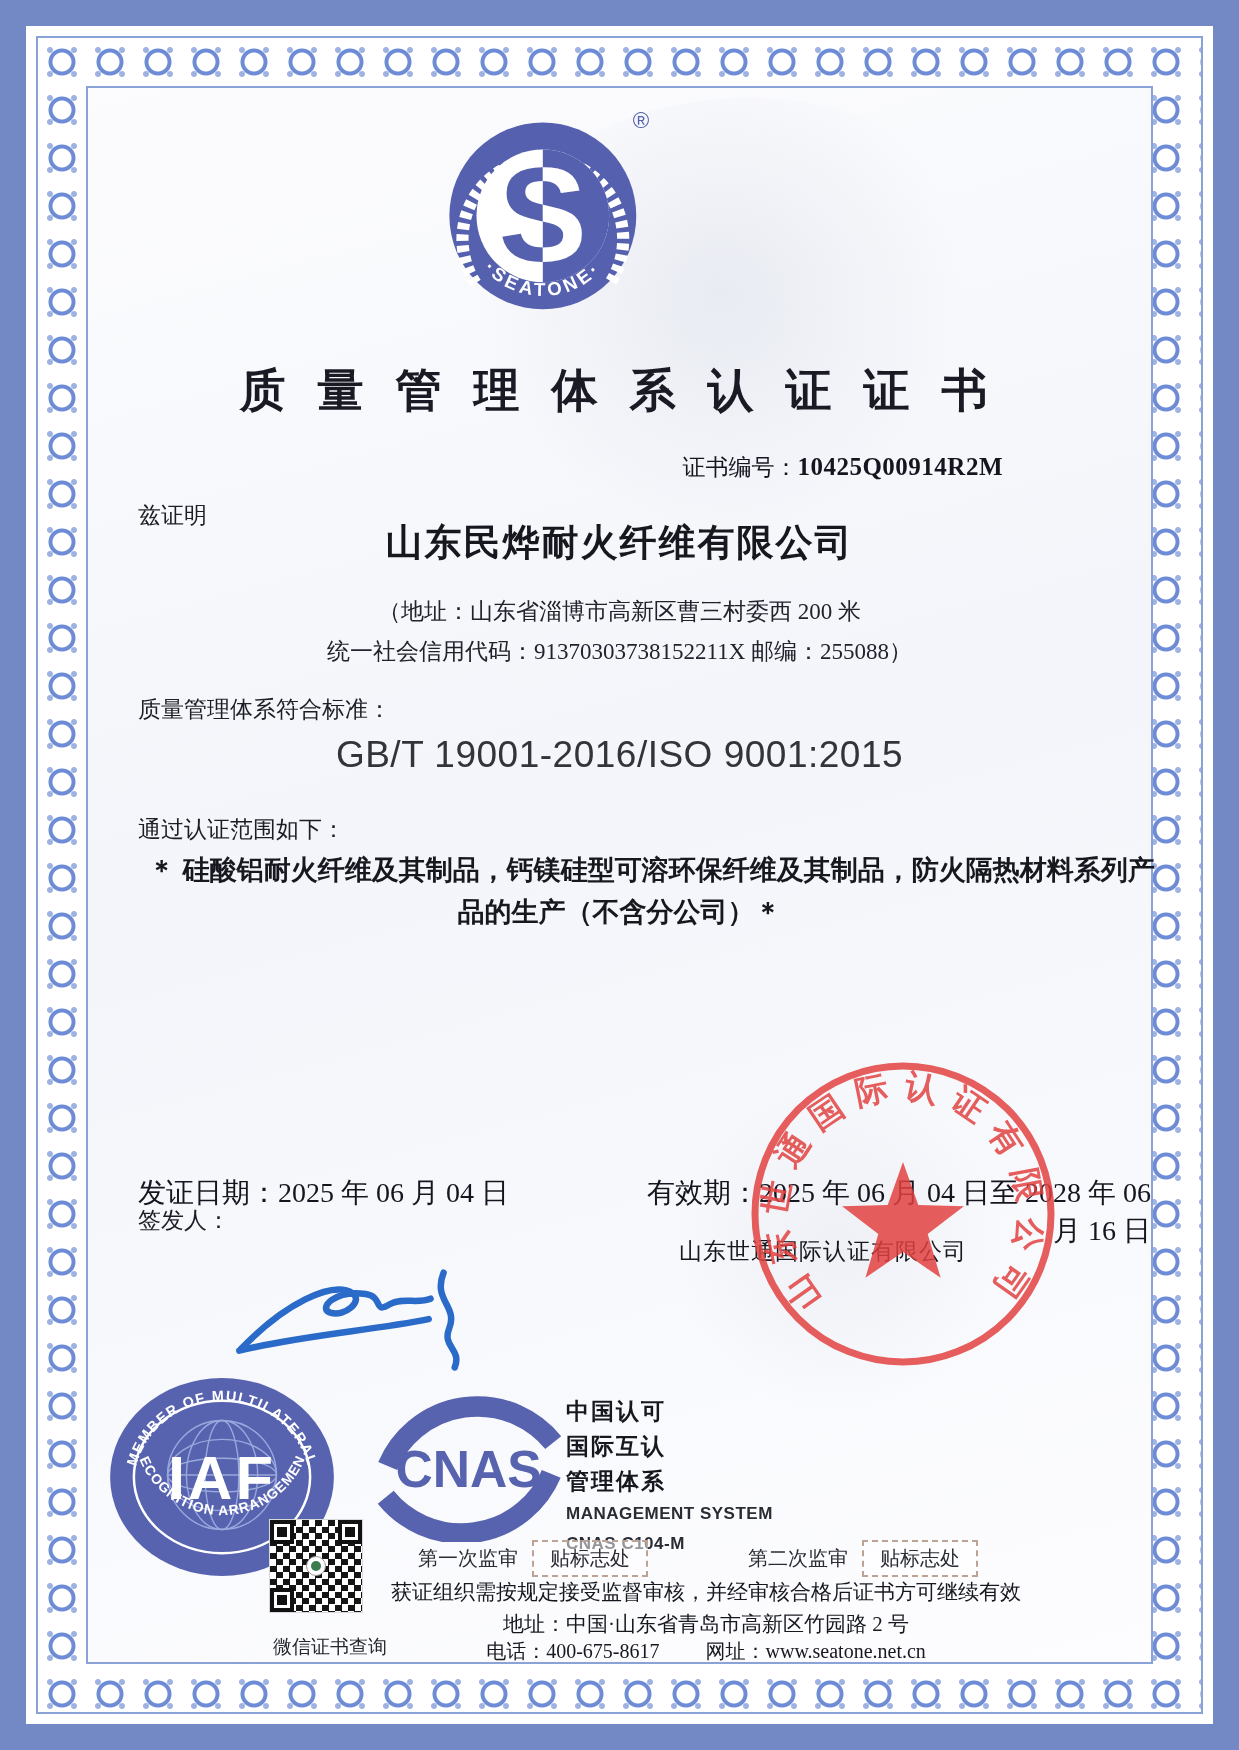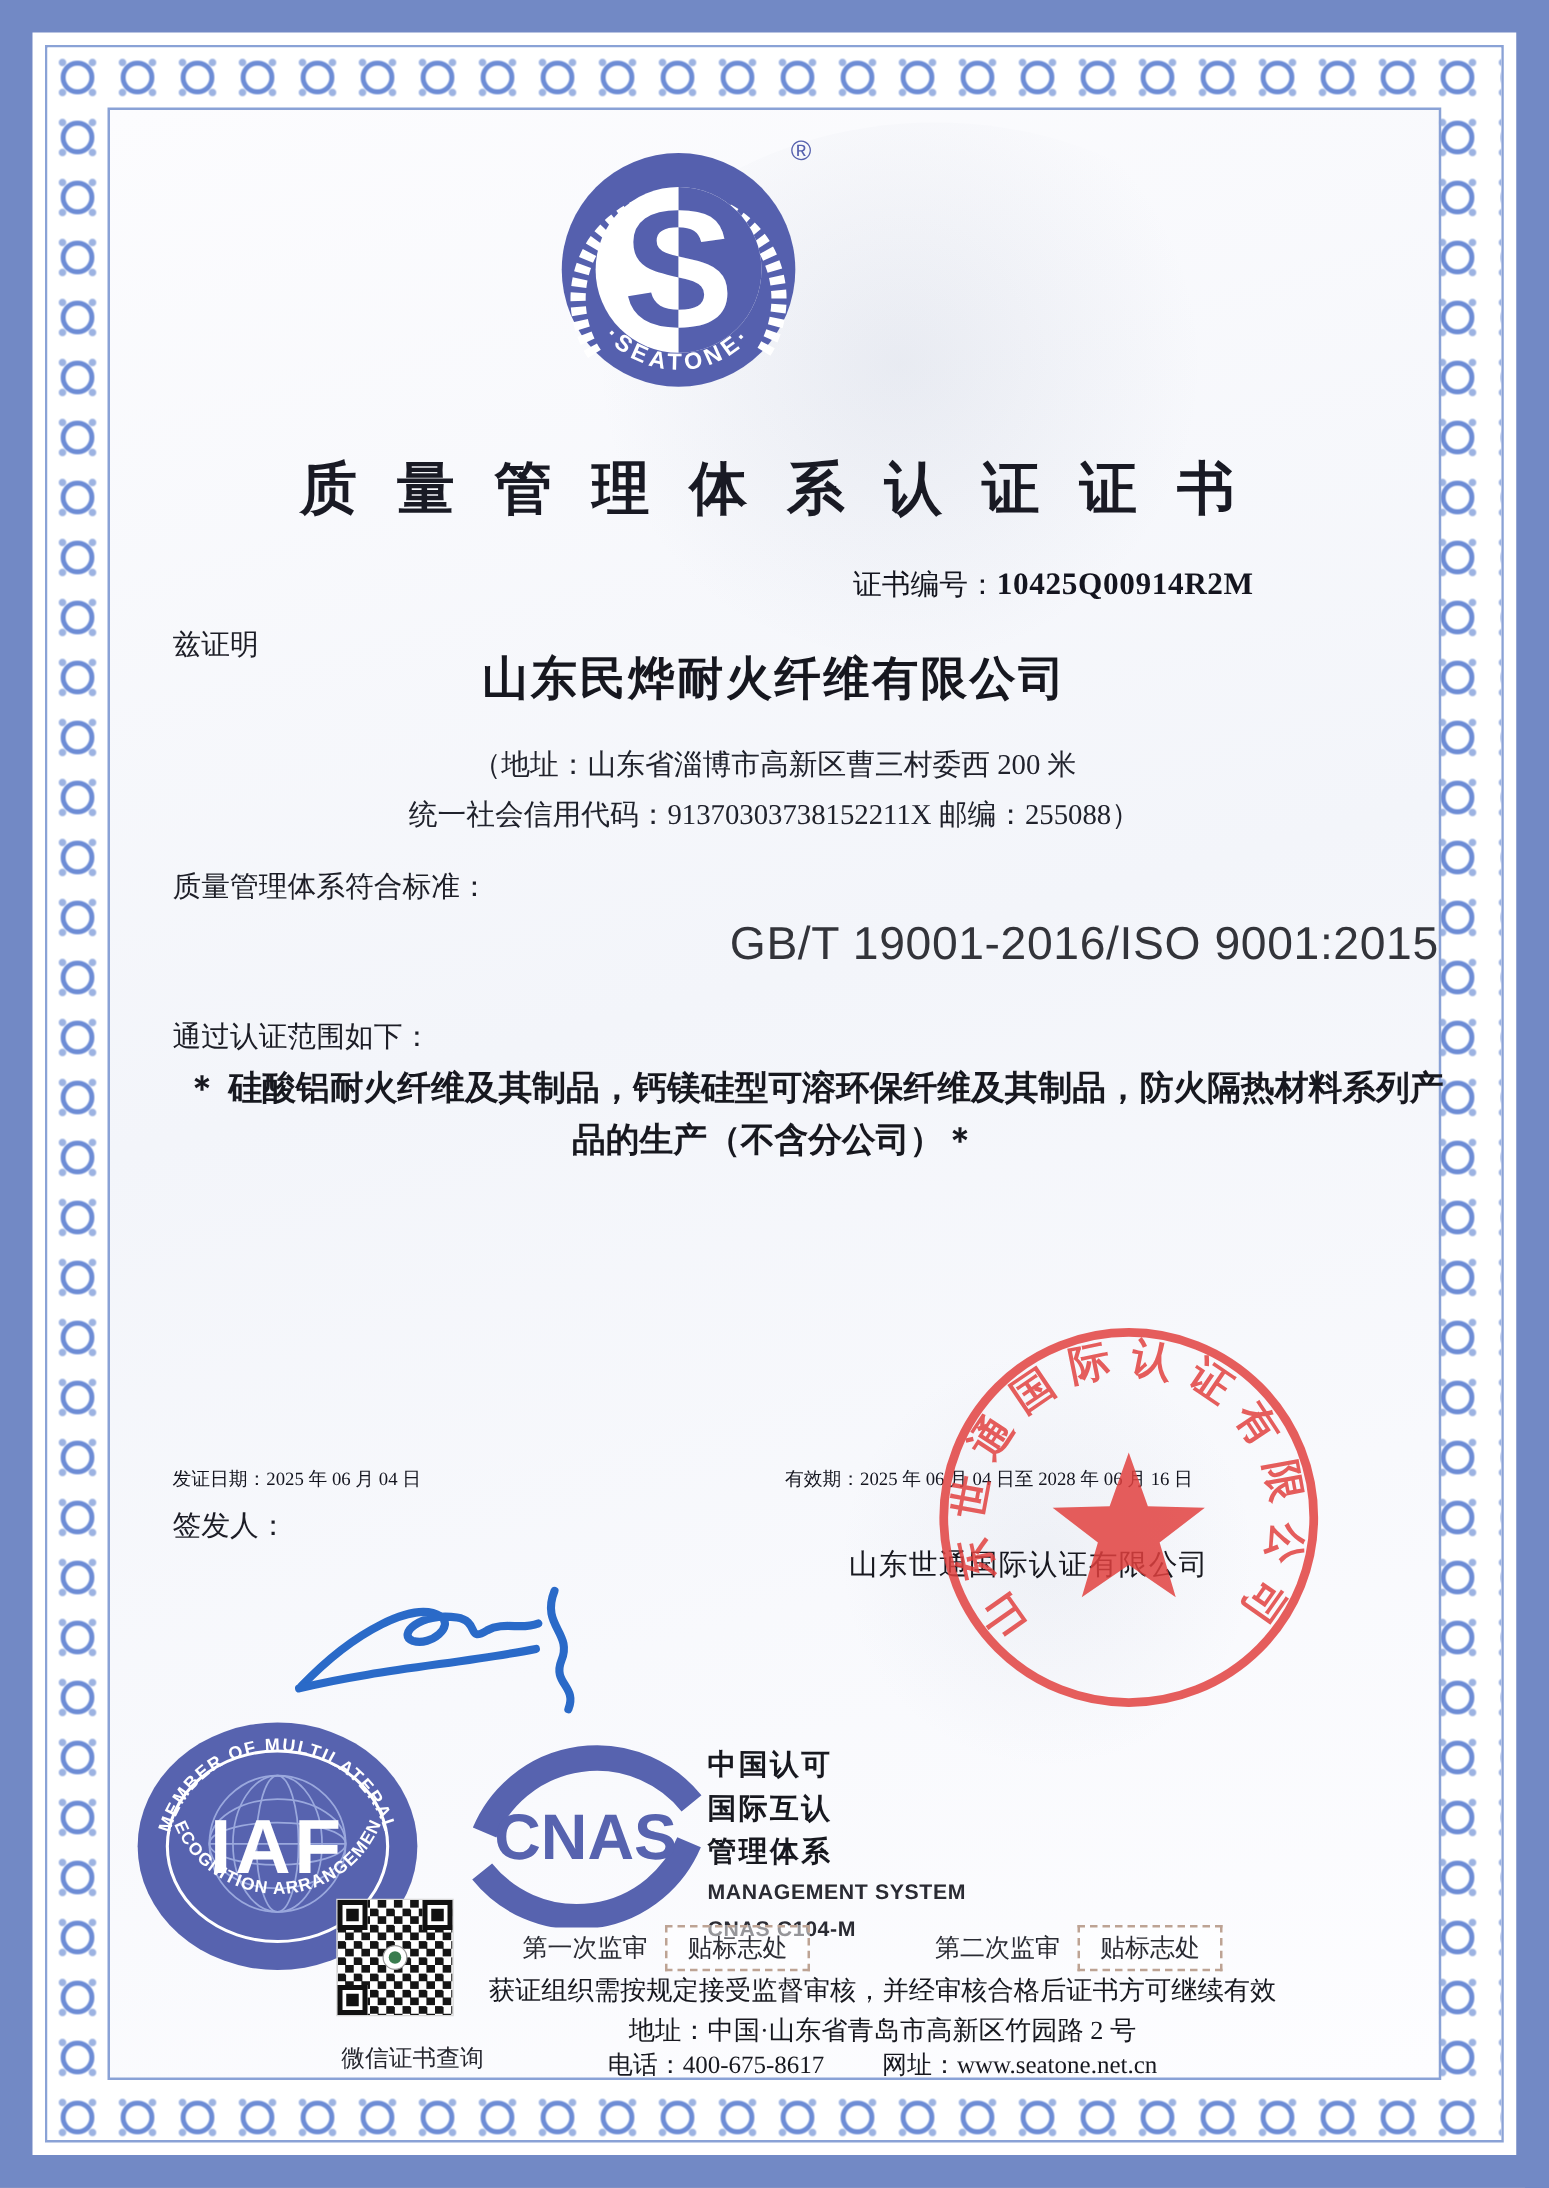--- a/index.html
+++ b/index.html
@@ -32,25 +32,25 @@
 
   .title { top:272px; left:0; width:100%; text-align:center; font-size:46px; font-weight:600;
            letter-spacing:32px; padding-left:20px; color:#191a24; }
   .certno { top:364px; right:148px; font-size:23px; color:#14151f; }
   .certno b { font-size:25px; letter-spacing:0.5px; }
 
   .label { font-size:23px; color:#1c1d26; }
   .company { top:430px; left:0; width:100%; text-align:center; font-size:37px; font-weight:600;
              letter-spacing:2px; color:#16171f; }
   .addr { left:0; width:100%; text-align:center; font-size:23px; color:#20222c; }
-  .standard { top:646px; left:0; width:100%; text-align:right; font-size:37px; color:#33343a; letter-spacing:0.5px; }
+  .standard { top:646px; left:0; width:100%; text-align:center; font-size:37px; color:#33343a; letter-spacing:0.5px; }
   .scope { left:0; width:100%; text-align:center; font-size:27px; font-weight:700; color:#17181f; }
   .disclaimer { top:938px; left:48px; width:966px; font-size:21.5px; line-height:42px;
                 text-align:justify; color:#17181f; }
-  .daterow { font-size:15px; color:#14151f; }
+  .daterow { font-size:28px; color:#14151f;text-align:right; }
   .issuer { top:1148px; left:520px; width:430px; text-align:center; font-size:23px; color:#17181f; letter-spacing:1px; }
 
   .accr { top:1306px; left:478px; color:#17181f; }
   .accr .zh { font-size:23px; font-weight:600; line-height:35px; letter-spacing:2px; }
   .accr .en { font-size:17px; font-weight:800; line-height:30px; color:#2a2b33; letter-spacing:0.5px; }
 
   .qr { left:182px; top:1432px; width:92px; height:92px; background-color:#fff;
         background-image:repeating-conic-gradient(#151515 0% 25%, #ffffff 0% 50%);
         background-size:13px 13px; outline:1px solid #d8d8d8; }
   .finder { position:absolute; width:24px; height:24px; border:4px solid #111; background:#fff; }

